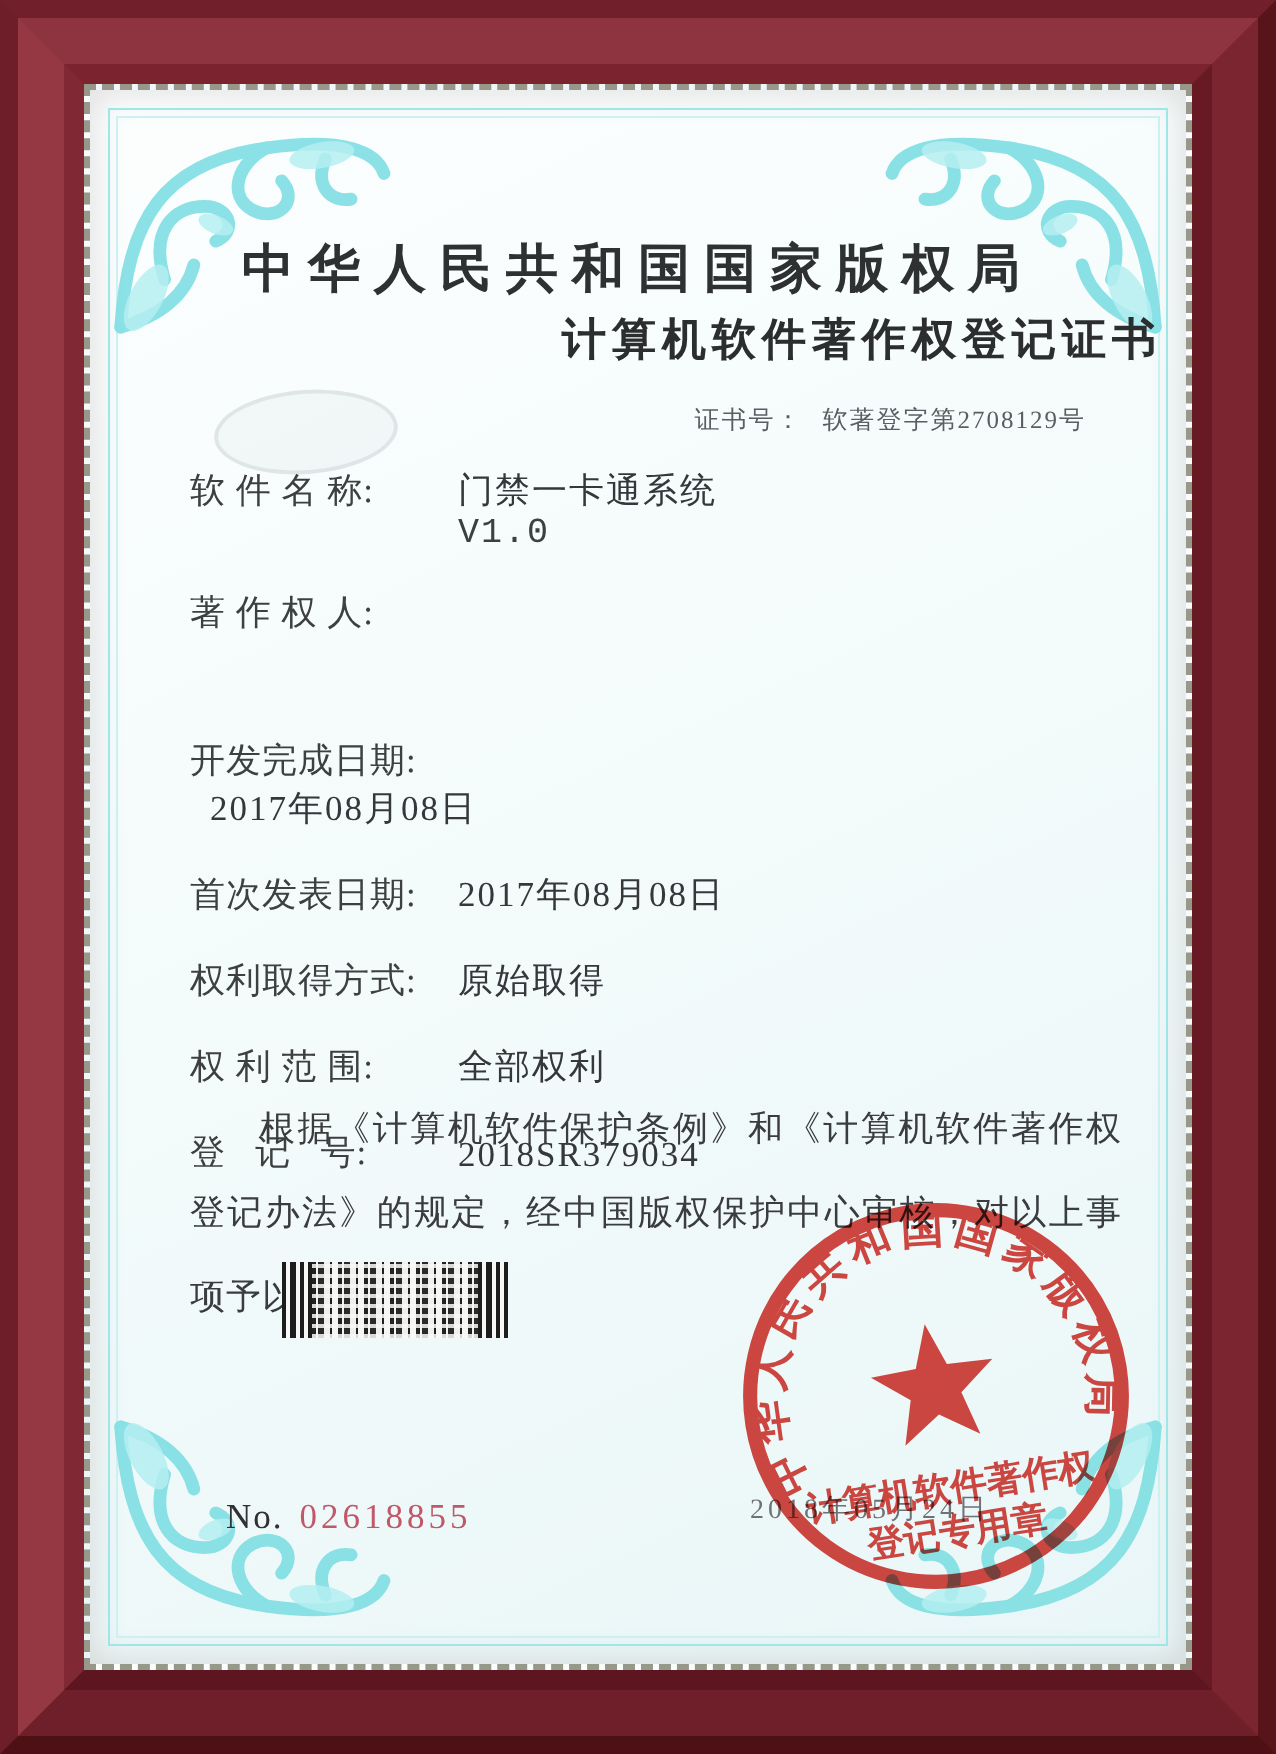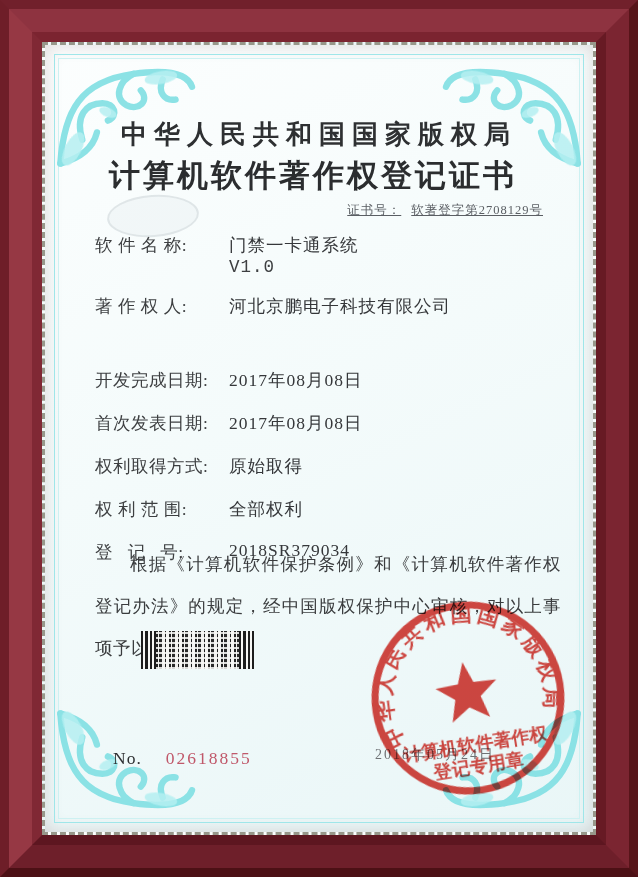--- a/index.html
+++ b/index.html
@@ -24,39 +24,39 @@
   .flourish { position:absolute; width:152px; height:128px; opacity:.9; }
   .fl-tl { top:7px; left:7px; }
   .fl-tr { top:7px; right:7px; transform:scaleX(-1); }
   .fl-bl { bottom:7px; left:7px; transform:scaleY(-1); }
   .fl-br { bottom:7px; right:7px; transform:scale(-1,-1); }
 
   .content { position:absolute; inset:0; color:#3d3f41; }
 
   .authority { position:absolute; top:72px; left:0; right:0; text-align:center;
     font-size:26px; font-weight:bold; letter-spacing:7px; color:#2e3032; }
-  .cert-title { position:absolute; top:110px; left:0; right:12px; text-align:center;
-    font-size:31px; font-weight:bold; letter-spacing:3px; color:#2b2d2f; }
+  .cert-title { position:absolute; top:110px; left:0; right:12px; text-align:right;
+    font-size:22px; font-weight:bold; letter-spacing:3px; color:#2b2d2f; }
   .certno-line { position:absolute; top:157px; right:50px; font-size:12.5px;
-    color:#5a5e63; letter-spacing:1px;text-decoration:underline; }
+    color:#5a5e63; letter-spacing:1px; }
   .certno-line .lbl { margin-right:10px; }
 
   .watermark { position:absolute; top:150px; left:62px; width:92px; height:42px;
     border:2px solid rgba(140,155,160,.18); border-radius:50%;
     background:rgba(160,175,180,.07); transform:rotate(-4deg); }
 
   .fields { position:absolute; top:188px; left:50px; right:40px; font-size:17.5px; }
   .frow { display:flex; align-items:flex-start; }
   .frow .lab { width:124px; white-space:pre; color:#3d3f41; flex:none; letter-spacing:.5px; }
   .frow .val { margin-left:10px; letter-spacing:1px; color:#35373a; }
   .val2 { margin-left:134px; letter-spacing:1px; margin-top:0;font-family:Liberation Mono, monospace; }
   .g1 { margin-top:0; }       
   .g2 { margin-top:17px;font-family:Liberation Serif, serif; }    
-  .g3 { margin-top:50px; }    
-  .g4, .g5, .g6, .g7 { margin-top:19px; }
+  .g3 { margin-top:50px;flex-direction:column; }    
+  .g4, .g5, .g6, .g7 { margin-top:19px;align-items:flex-end; }
 
   .body-par { position:absolute; top:498px; left:50px; width:466px;
     font-size:17.5px; line-height:42px; text-indent:2em; letter-spacing:.5px;
     text-align:justify; color:#3a3c3e; }
 
   
   .barcode { position:absolute; top:586px; left:96px; width:113px; height:38px;
     display:flex; }
   .bc-left, .bc-right { width:15px; height:100%;
     background:repeating-linear-gradient(90deg,#1d1d1d 0 2px,#f7f7f5 2px 4px,#1d1d1d 4px 7px,#f7f7f5 7px 9px); }
@@ -65,21 +65,21 @@
       repeating-linear-gradient(0deg, rgba(248,248,246,.85) 0 2px, transparent 2px 5px),
       repeating-linear-gradient(90deg,#222 0 2px,#f2f2f0 2px 3px,#2a2a2a 3px 6px,#efefed 6px 9px,#1f1f1f 9px 10px,#f5f5f3 10px 13px); }
 
   
   .seal { position:absolute; top:552px; left:322px; width:202px; height:202px;
     transform:rotate(-9deg); mix-blend-mode:multiply; opacity:.93; z-index:3; }
   .seal-date { position:absolute; top:701px; left:330px; font-size:14px;
     color:#6f7275; letter-spacing:2px; z-index:1; }
 
   .serial { position:absolute; top:703px; left:68px; font-size:17.5px; letter-spacing:1px; }
-  .serial .no-lab { color:#2f3133; margin-right:24px; }
+  .serial .no-lab { color:#2f3133; margin-right:8px; }
   .serial .no-val { letter-spacing:2px; }
 </style>
 </head>
 <body>
 
 <svg width="0" height="0" style="position:absolute">
   <defs>
     <g id="flourish-shape">
       <g stroke="#7fdfe3" fill="none" stroke-width="7" stroke-linecap="round">
         <path d="M6,122 C10,64 28,32 86,24 C128,18 146,26 150,38"></path>
@@ -129,21 +129,20 @@
        </div>
 
        <div class="fields">
          <div class="frow g1">
            <span class="lab">软 件 名 称:</span>
            <span class="val">门禁一卡通系统</span>
          </div>
          <div class="val2">V1.0</div>
          <div class="frow g2">
            <span class="lab">著 作 权 人:</span>
-           <span class="val">河北京鹏电子科技有限公司</span>
          </div>
          <div class="frow g3">
            <span class="lab">开发完成日期:</span>
            <span class="val">2017年08月08日</span>
          </div>
          <div class="frow g4">
            <span class="lab">首次发表日期:</span>
            <span class="val">2017年08月08日</span>
          </div>
          <div class="frow g5">

